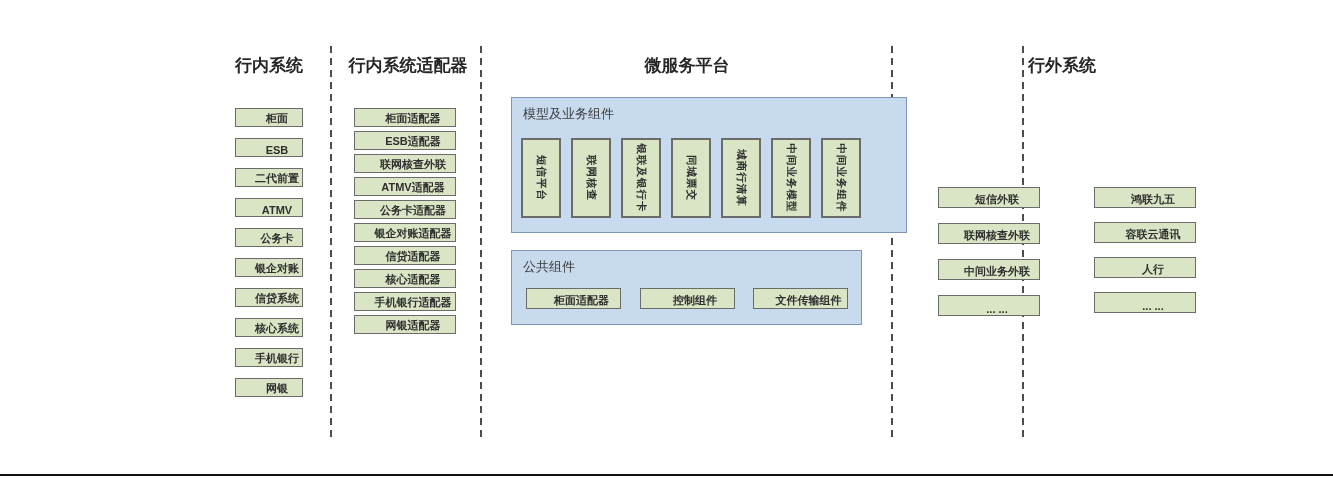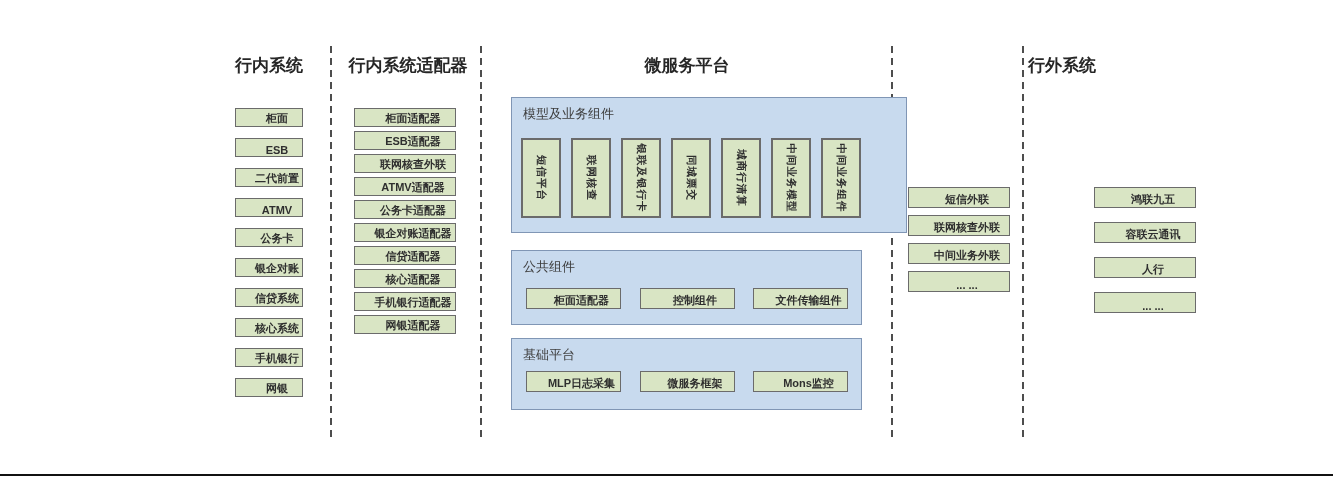--- a/index.html
+++ b/index.html
@@ -201,37 +201,22 @@
       </div>
         <div class="gbox wide">
         <span class="gtext">控制组件</span>
       </div>
         <div class="gbox wide">
         <span class="gtext">文件传输组件</span>
       </div>
       </div>
   </div>
 
-  <div class="panel" style="left:511px;top:338px;width:351px;height:72px">
-    <div class="panel-label">基础平台</div>
-    <div class="hstack spread" style="left:14px;top:32px;width:322px">
-
-    <div class="gbox wide">
-        <span class="gtext">MLP日志采集</span>
-      </div>
-        <div class="gbox wide">
-        <span class="gtext">微服务框架</span>
-      </div>
-        <div class="gbox wide">
-        <span class="gtext">Mons监控</span>
-      </div>
-      </div>
-  </div>
-
-  <div class="vstack" style="left:908px;top:187px;width:102px;gap:7px">
+
+  <div class="vstack" style="left:938px;top:187px;width:102px;gap:15px">
 
   <div class="gbox tall">
       <span class="gtext">短信外联</span>
     </div>
       <div class="gbox tall">
       <span class="gtext">联网核查外联</span>
     </div>
       <div class="gbox tall">
       <span class="gtext">中间业务外联</span>
     </div>

